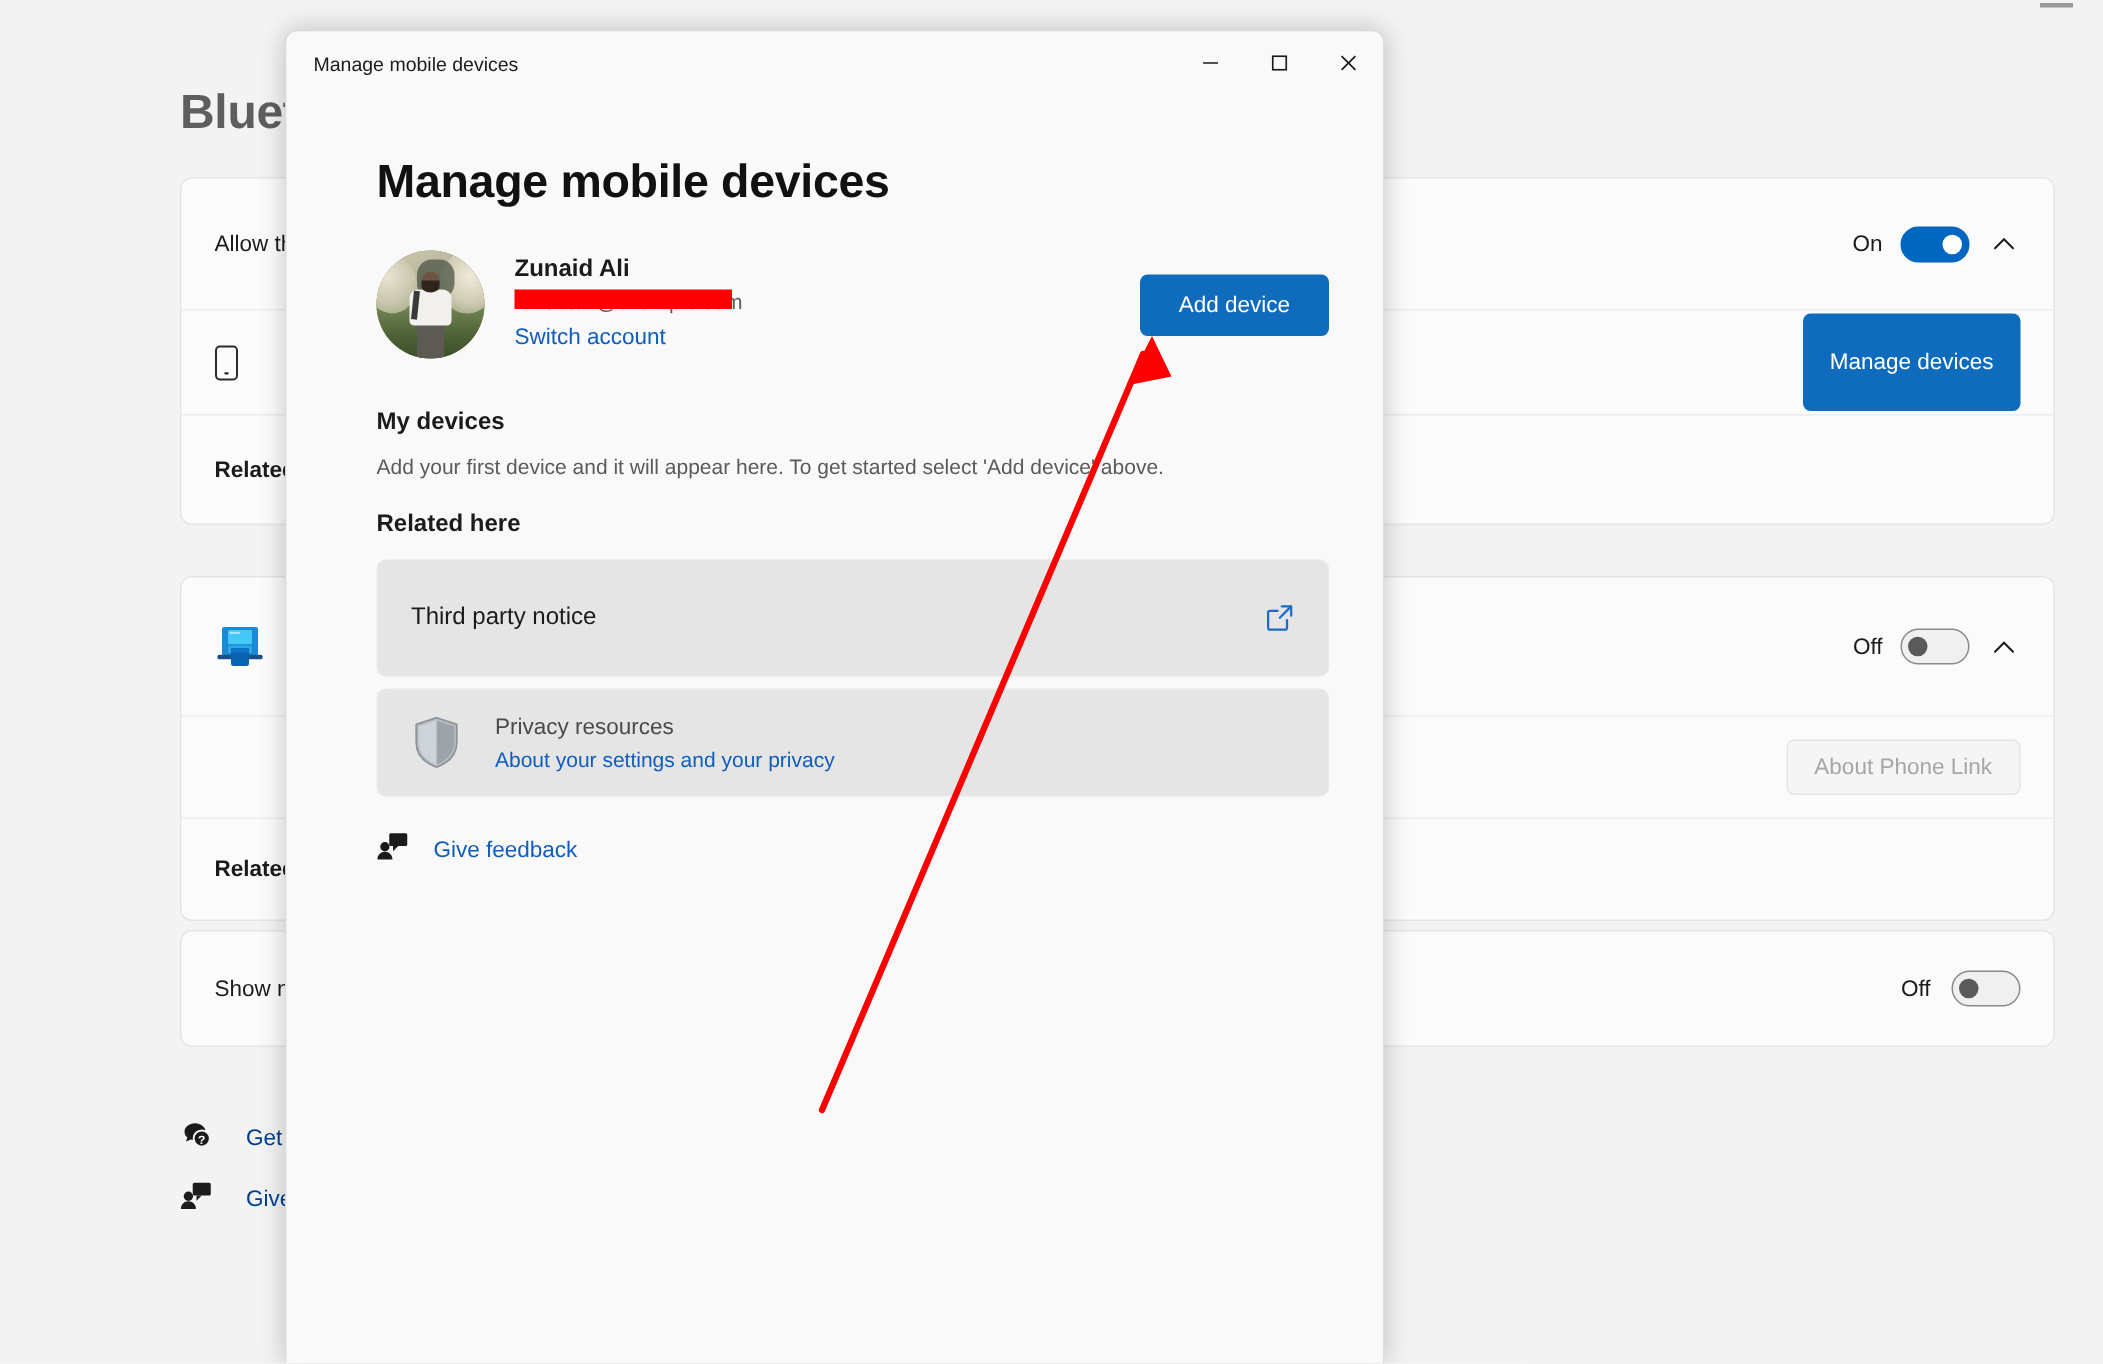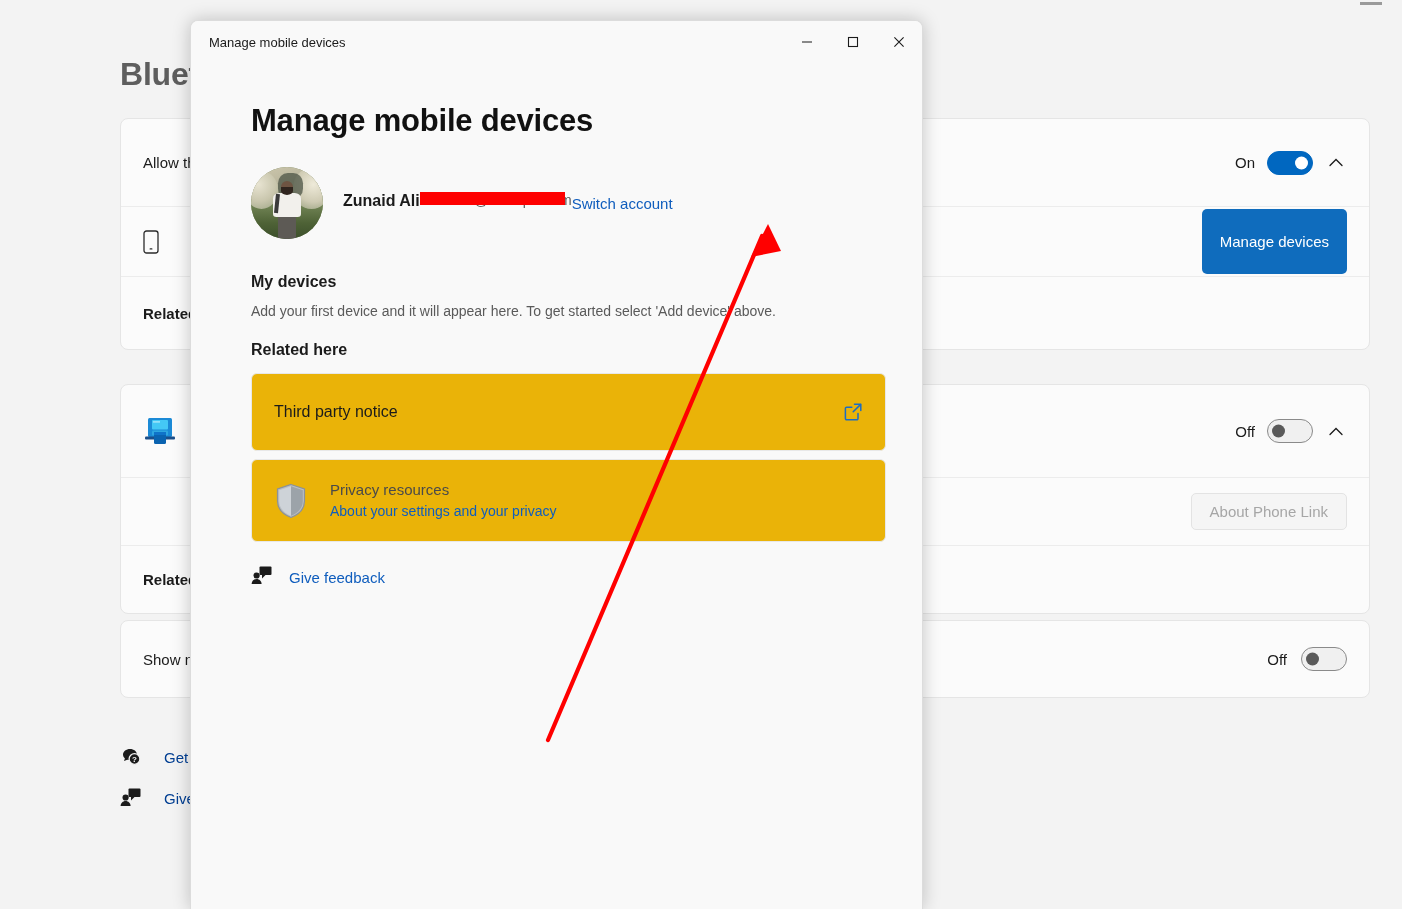--- a/index.html
+++ b/index.html
@@ -250,21 +250,21 @@
     transform: rotate(6deg);
   }
   .avatar .av-legs {
     position: absolute; left: 37%; top: 66%; width: 25%; height: 34%;
     background: #5d5a55;
     border-radius: 8% 8% 0 0;
   }
   .acct-text {
     margin-left: 20px;
     display: flex;
-    flex-direction: row;
+    flex-direction: column;
   }
   .acct-name {
     font-size: 16px;
     font-weight: 600;
     color: #1b1b1b;
     line-height: 22px;
   }
   .acct-email-wrap {
     position: relative;
     height: 20px;
@@ -316,31 +316,31 @@
     margin: 12px 0 0 24px;
   }
   .links-heading {
     font-size: 16px;
     font-weight: 600;
     color: #1b1b1b;
     margin: 22px 0 0 24px;
   }
   .link-card {
     margin: 14px 0 0 24px;
-    background: #eab308;
+    background: #e5e5e5;
     border: 1px solid #e8e8e8;
     border-radius: 6px;
     display: flex;
     align-items: center;
     padding: 0 22px;
     box-sizing: border-box;
     cursor: pointer;
   }
   .link-card.c1 { height: 78px; }
-  .link-card.c2 { height: 83px; margin-top: 8px; }
+  .link-card.c2 { height: 72px; margin-top: 8px; }
   .link-card-title {
     font-size: 16px;
     color: #1b1b1b;
   }
   .link-card-sub-title {
     font-size: 15px;
     color: #4a4a4a;
     line-height: 22px;
   }
   .link-card-sub-link {
@@ -529,20 +529,21 @@
         <div class="av-beard"></div>
       </div>
       <div class="acct-text">
         <div class="acct-name">Zunaid Ali</div>
         <div class="acct-email-wrap">
           <span class="acct-email">redacted@example.com</span>
           <span class="redaction-bar"></span>
         </div>
         <div class="acct-switch">Switch account</div>
       </div>
+      <button class="add-device-btn">Add device</button>
     </div>
 
     <div class="sec-heading">My devices</div>
     <div class="sec-body">Add your first device and it will appear here. To get started select 'Add device' above.</div>
 
     <div class="links-heading">Related here</div>
 
     <div class="link-card c1">
       <div class="link-card-title">Third party notice</div>
       <div class="ext-icon">

